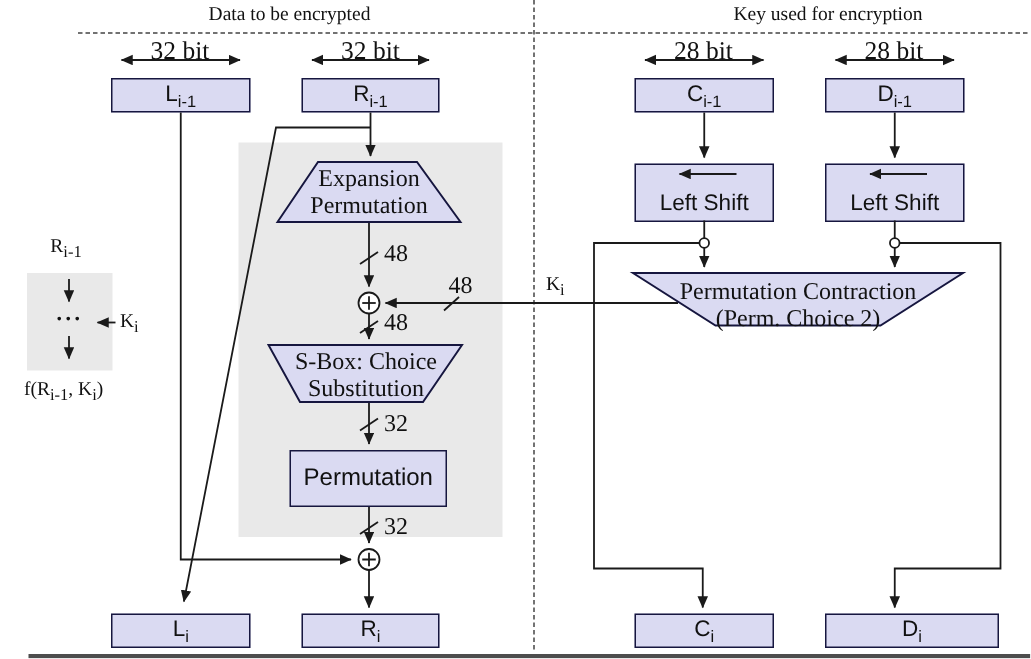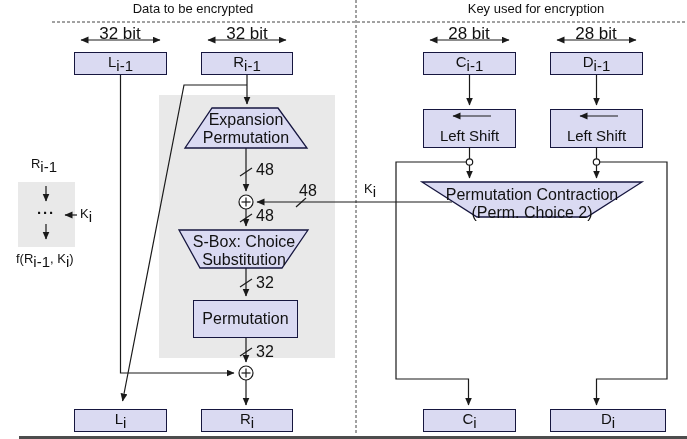--- a/index.html
+++ b/index.html
@@ -11,30 +11,30 @@
     font-family:"Liberation Sans",sans-serif;color:#111;
   }
   .panel{position:absolute;background:var(--panel);}
   .box{
     position:absolute;box-sizing:border-box;background:var(--box-fill);
     border:1.5px solid var(--box-border);display:flex;align-items:center;justify-content:center;
     font-size:15px;
   }
   .box.tall{align-items:flex-end;padding-bottom:3px;}
   svg{position:absolute;left:0;top:0;pointer-events:none;}
-  .lbl{position:absolute;white-space:nowrap;line-height:1.1;}
+  .lbl{position:absolute;white-space:nowrap;line-height:1.1;font-family:Liberation Serif, serif;}
   .ctr{transform:translateX(-50%);text-align:center;}
   .hdr{font-size:13px;}
   .bit{font-size:17px;}
   .wire{font-size:16px;}
   .trap{font-size:16px;}
   .trap-sm{font-size:16px;}
   .leg{font-size:13px;}
   .dots{font-size:15px;font-weight:bold;letter-spacing:1px;}
-  sub,.sub{font-size:15px;}
+  sub,.sub{font-size:11px;}
   .perm-label{font-size:16px;}
   .shape{fill:var(--box-fill);stroke:var(--box-border);stroke-width:1.3px;}
   .wireline{stroke:var(--line);stroke-width:1.2px;fill:none;}
   .dash{stroke:#444;stroke-width:1px;fill:none;stroke-dasharray:3 2;}
   .node{fill:#fff;stroke:var(--line);stroke-width:1.2px;}
   .bottom-bar{position:absolute;left:19px;top:436px;width:668px;height:3px;background:#4d4d4d;}
 </style>
 </head>
 <body>
 
@@ -166,21 +166,21 @@
     </g>
 
     <g>
       <line class="wireline" x1="46" y1="186" x2="46" y2="201" marker-end="url(#ah)"></line>
       <line class="wireline" x1="77" y1="215" x2="65" y2="215" marker-end="url(#ah)"></line>
       <line class="wireline" x1="46" y1="224" x2="46" y2="239" marker-end="url(#ah)"></line>
     </g>
   </svg>
 
   <div class="lbl ctr hdr" style="left:193px;top:2px;">Data to be encrypted</div>
-  <div class="lbl ctr hdr" style="left:536px;top:2px;">Key used for encryption</div>
+  <div class="lbl ctr hdr" style="left:552px;top:2px;">Key used for encryption</div>
 
   <div class="lbl ctr bit" style="left:120px;top:25px;">32 bit</div>
   <div class="lbl ctr bit" style="left:247px;top:25px;">32 bit</div>
   <div class="lbl ctr bit" style="left:469px;top:25px;">28 bit</div>
   <div class="lbl ctr bit" style="left:596px;top:25px;">28 bit</div>
 
   <div class="lbl ctr trap" style="left:246px;top:111px;">
     <div>Expansion</div>
       <div>Permutation</div>
   </div>

